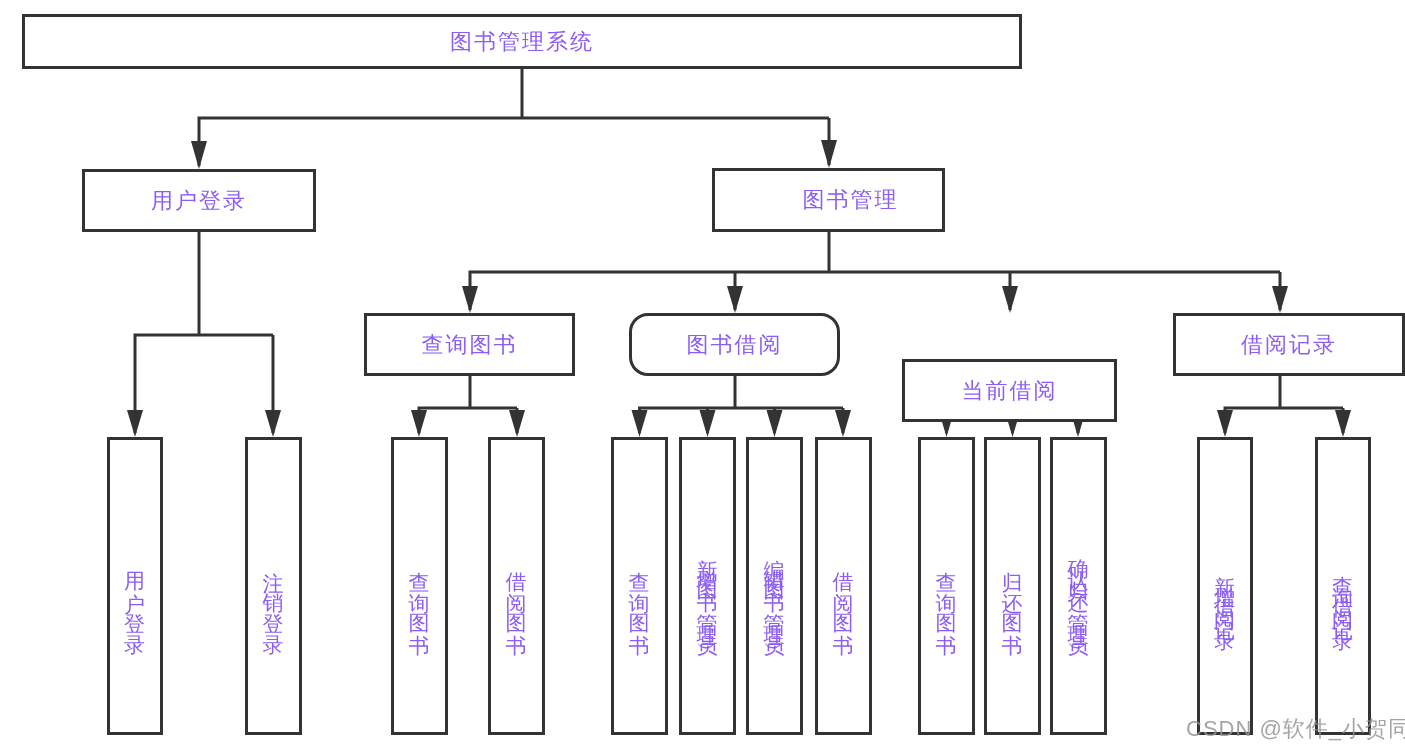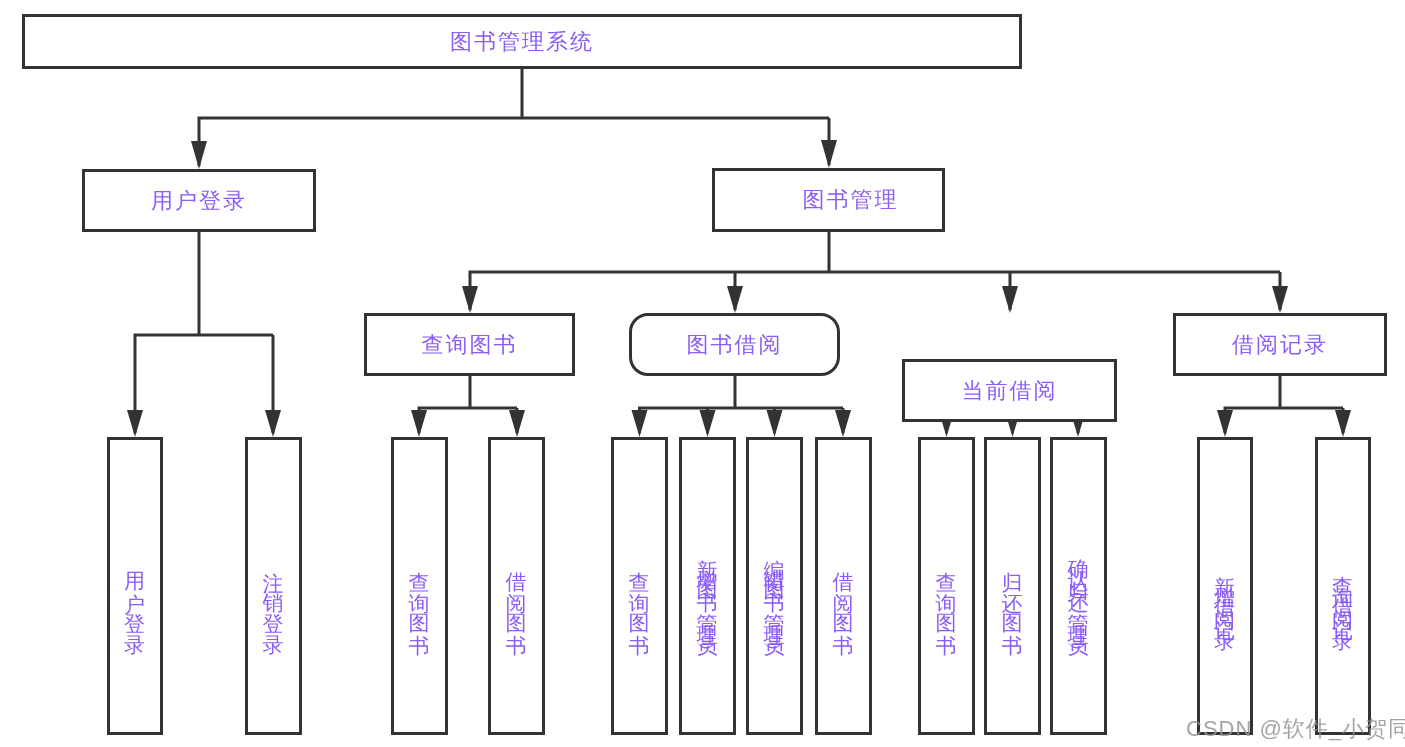--- a/index.html
+++ b/index.html
@@ -90,21 +90,21 @@
   </svg>
 
   <div class="node hnode" style="left:22px; top:14px; width:1000px; height:55px;">图书管理系统</div>
 
   <div class="node hnode" style="left:82px; top:169px; width:234px; height:63px;">用户登录</div>
   <div class="node hnode" style="left:712px; top:168px; width:233px; height:64px;padding-left:44px;">图书管理</div>
 
   <div class="node hnode" style="left:364px; top:313px; width:211px; height:63px;">查询图书</div>
   <div class="node hnode" style="left:629px; top:313px; width:211px; height:63px;border-radius:19px;">图书借阅</div>
   <div class="node hnode" style="left:902px; top:313px; width:215px; height:63px;margin-top:46px;">当前借阅</div>
-  <div class="node hnode" style="left:1173px; top:313px; width:214px; height:63px;">借阅记录</div>
+  <div class="node hnode" style="left:1173px; top:313px; width:232px; height:63px;">借阅记录</div>
 
   <div class="node vnode v-wide" style="left:107px; top:437px; width:56px; height:298px;">
     <span class="vtext">用户登录</span>
   </div>
   <div class="node vnode v-wide" style="left:245px; top:437px; width:57px; height:298px;">
     <span class="vtext">注销登录</span>
   </div>
 
   <div class="node vnode v-wide" style="left:391px; top:437px; width:57px; height:298px;">
     <span class="vtext">查询图书</span>

